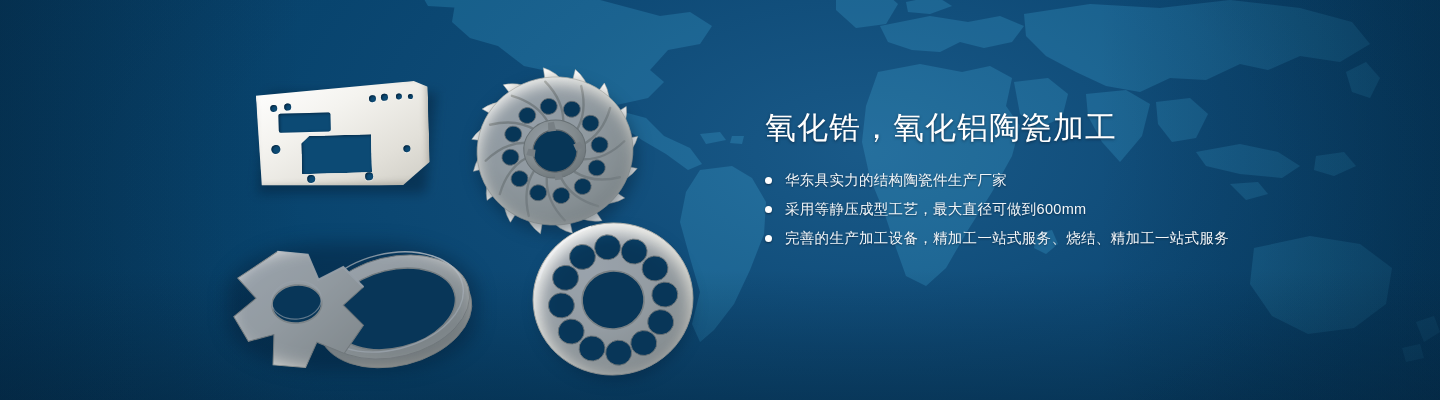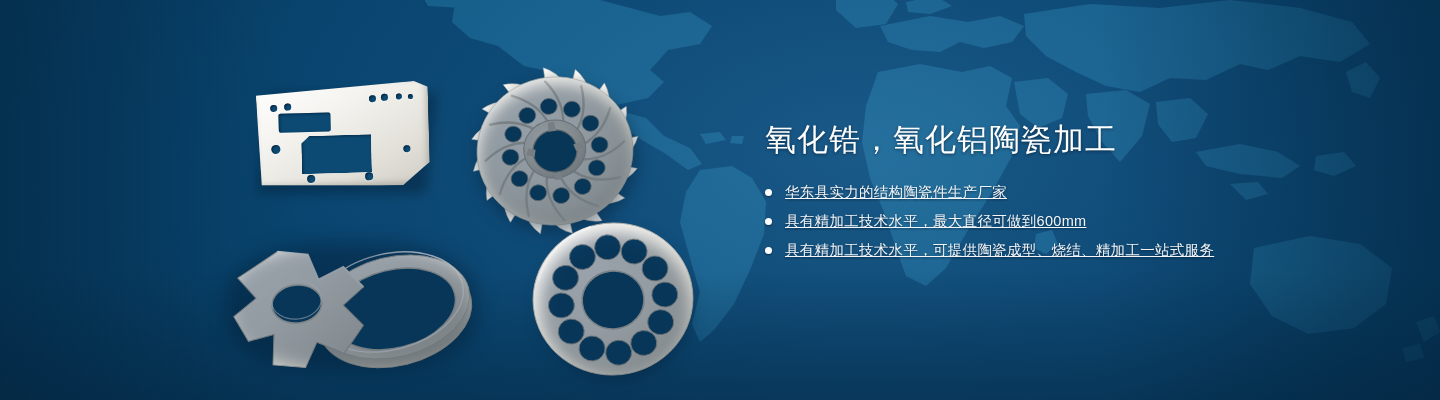--- a/index.html
+++ b/index.html
@@ -133,21 +133,21 @@
     position: absolute;
     left: 765px; top: 108px;
     width: 620px;
   }
   .headline {
     color: #ffffff;
     font-size: 31px;
     font-weight: normal;
     letter-spacing: 1px;
     line-height: 40px;
-    margin: 12px 0 22px 0;
+    margin: 0 0 22px 0;
     text-shadow: 0 1px 3px rgba(0,14,30,0.55);
     white-space: nowrap;
   }
   .bullets { list-style: none; margin: 0; padding: 0; }
   .bullet {
     display: flex;
     align-items: center;
     margin-bottom: 8px;
     white-space: nowrap;
   }
@@ -158,21 +158,20 @@
     background: #ffffff;
     margin-right: 13px;
     box-shadow: 0 1px 2px rgba(0,12,26,0.5);
   }
   .bullet-text {
     color: #f2f6f9;
     font-size: 14.5px;
     line-height: 21px;
     letter-spacing: 0.3px;
     text-shadow: 0 1px 2px rgba(0,14,30,0.5);
-    text-decoration: underline;
   }
 </style>
 </head>
 <body>
 
 <div id="banner">
 
   <div class="bg-base"></div>
   <div class="bg-sheen"></div>
 
@@ -453,22 +452,22 @@
   <div class="copy">
     <h1 class="headline">氧化锆，氧化铝陶瓷加工</h1>
 
     <ul class="bullets">
       <li class="bullet">
         <span class="dot"></span>
         <span class="bullet-text">华东具实力的结构陶瓷件生产厂家</span>
       </li>
       <li class="bullet">
         <span class="dot"></span>
-        <span class="bullet-text">具有精加工技术水平，最大直径可做到600mm</span>
+        <span class="bullet-text">采用等静压成型工艺，最大直径可做到600mm</span>
       </li>
       <li class="bullet">
         <span class="dot"></span>
-        <span class="bullet-text">具有精加工技术水平，可提供陶瓷成型、烧结、精加工一站式服务</span>
+        <span class="bullet-text">完善的生产加工设备，精加工一站式服务、烧结、精加工一站式服务</span>
       </li>
     </ul>
   </div>
 
 </div>
 
 </body></html>

